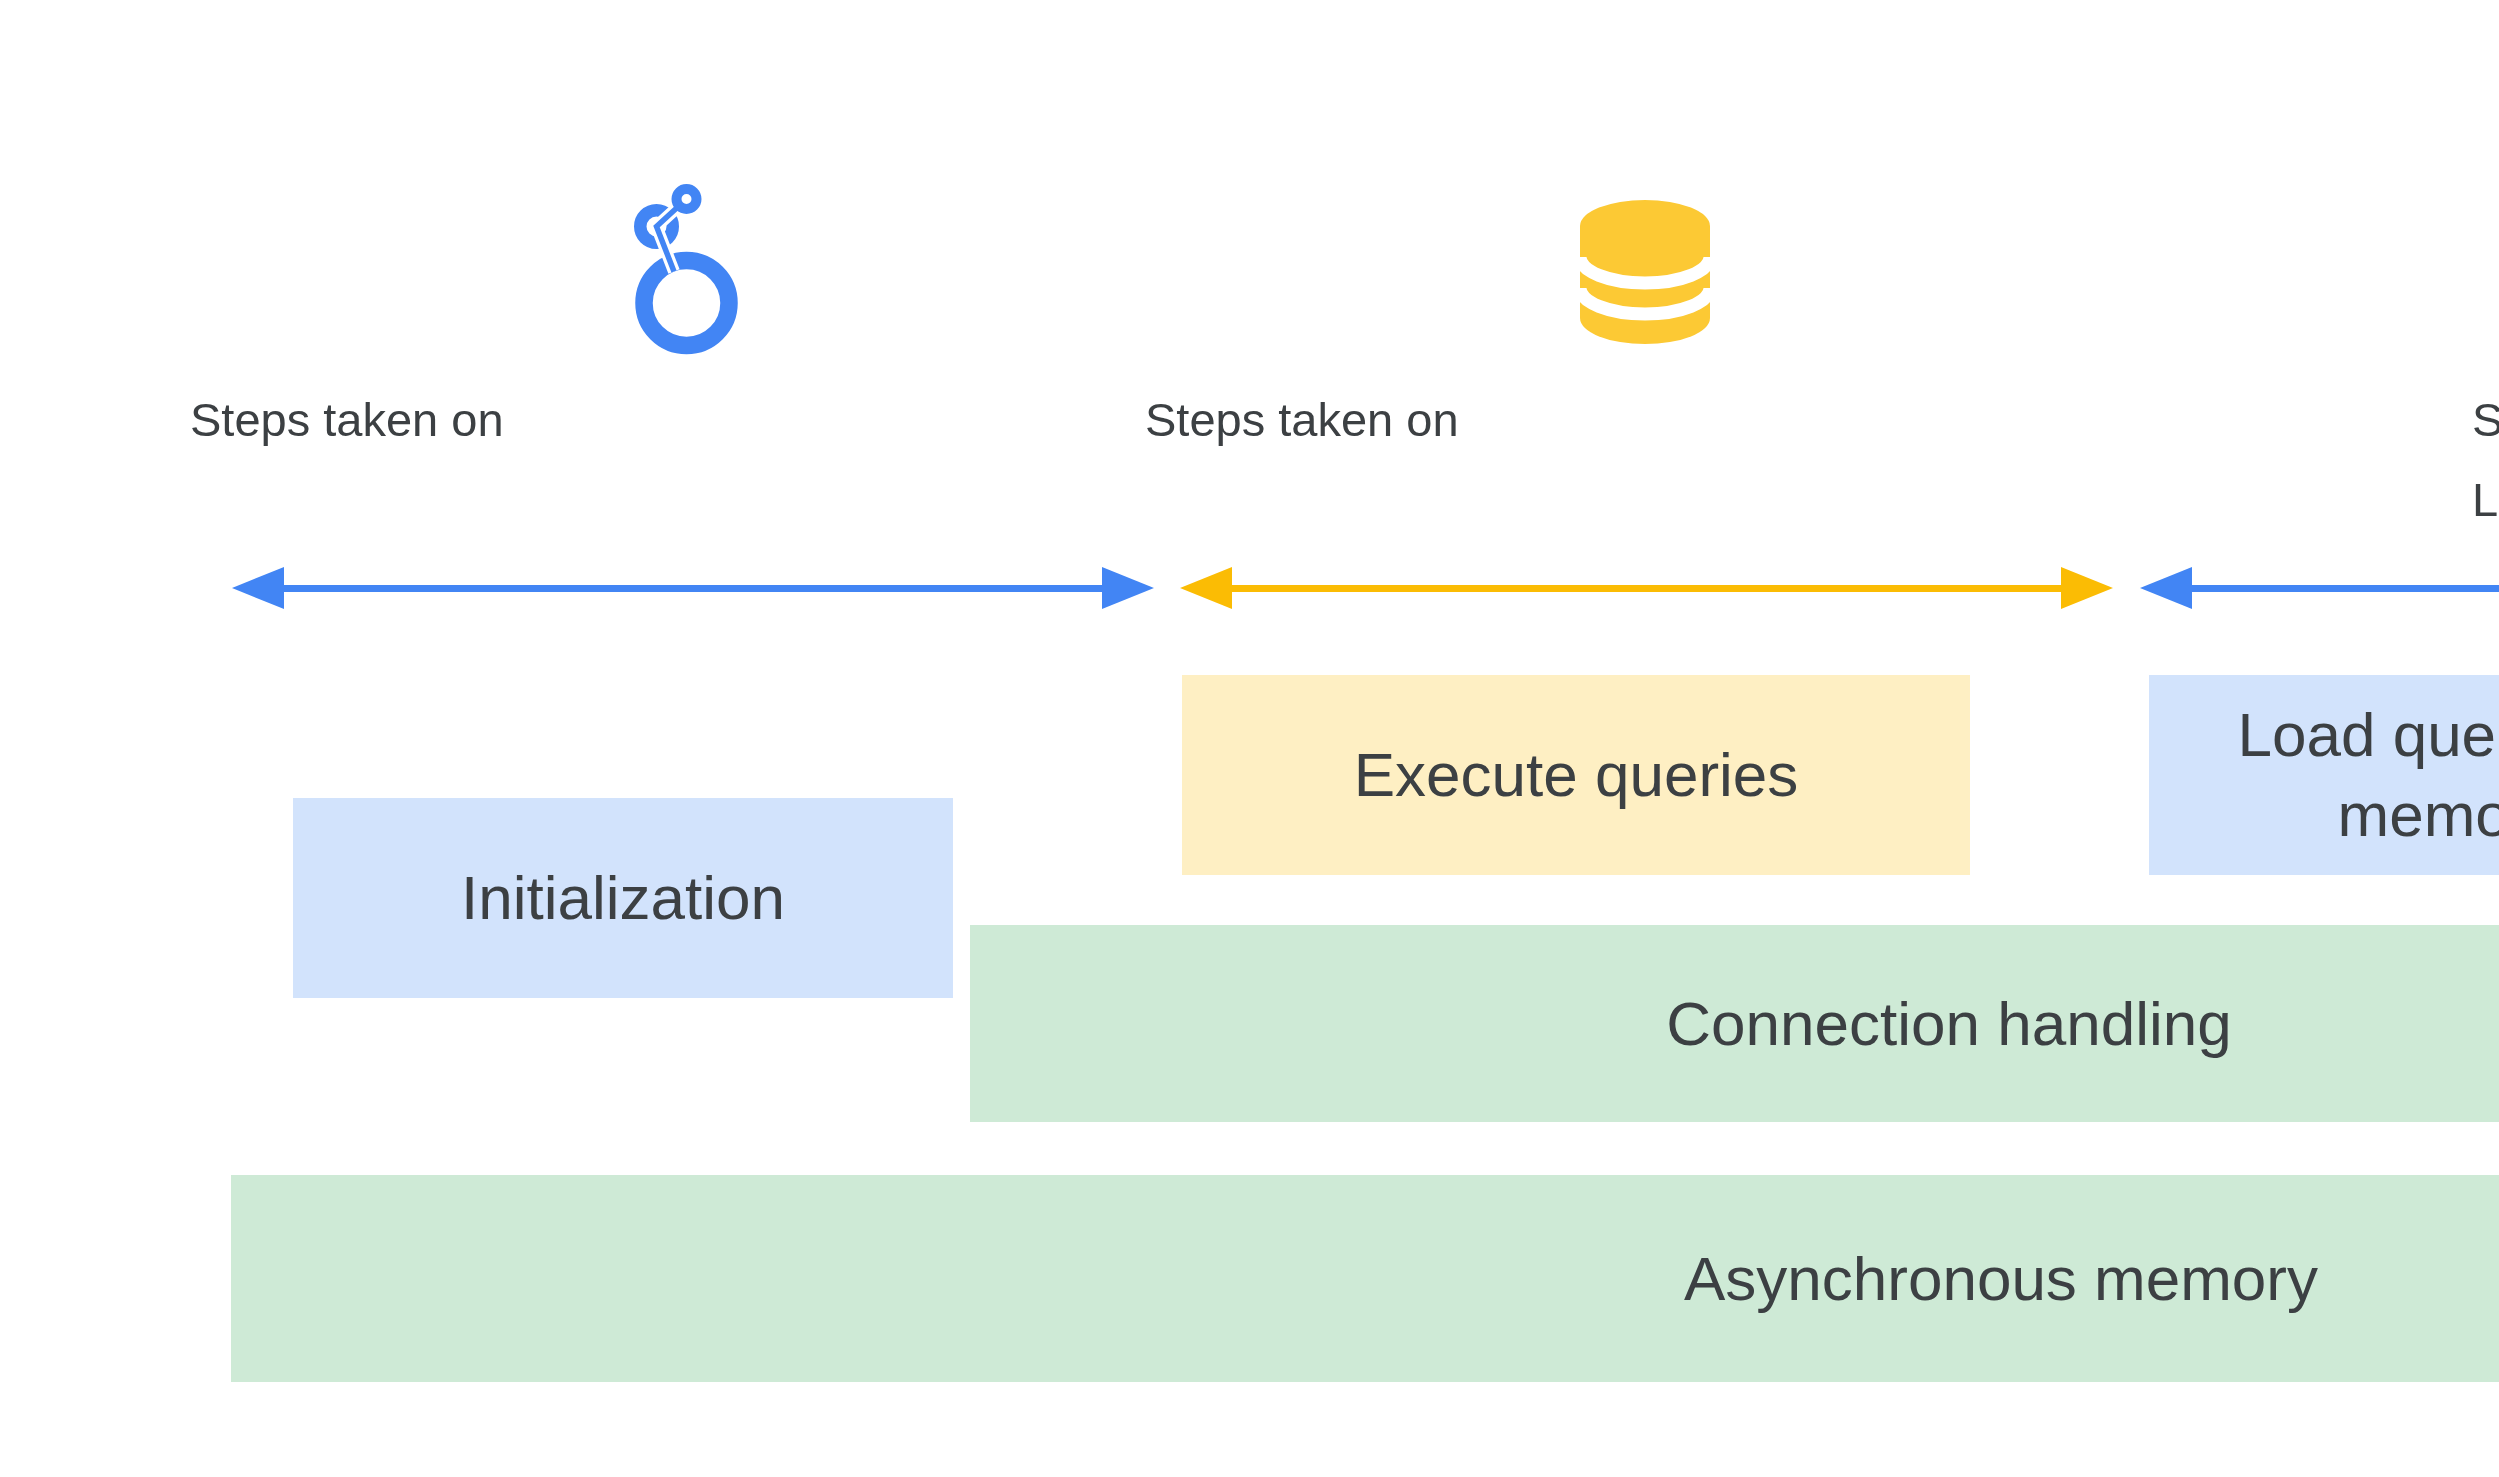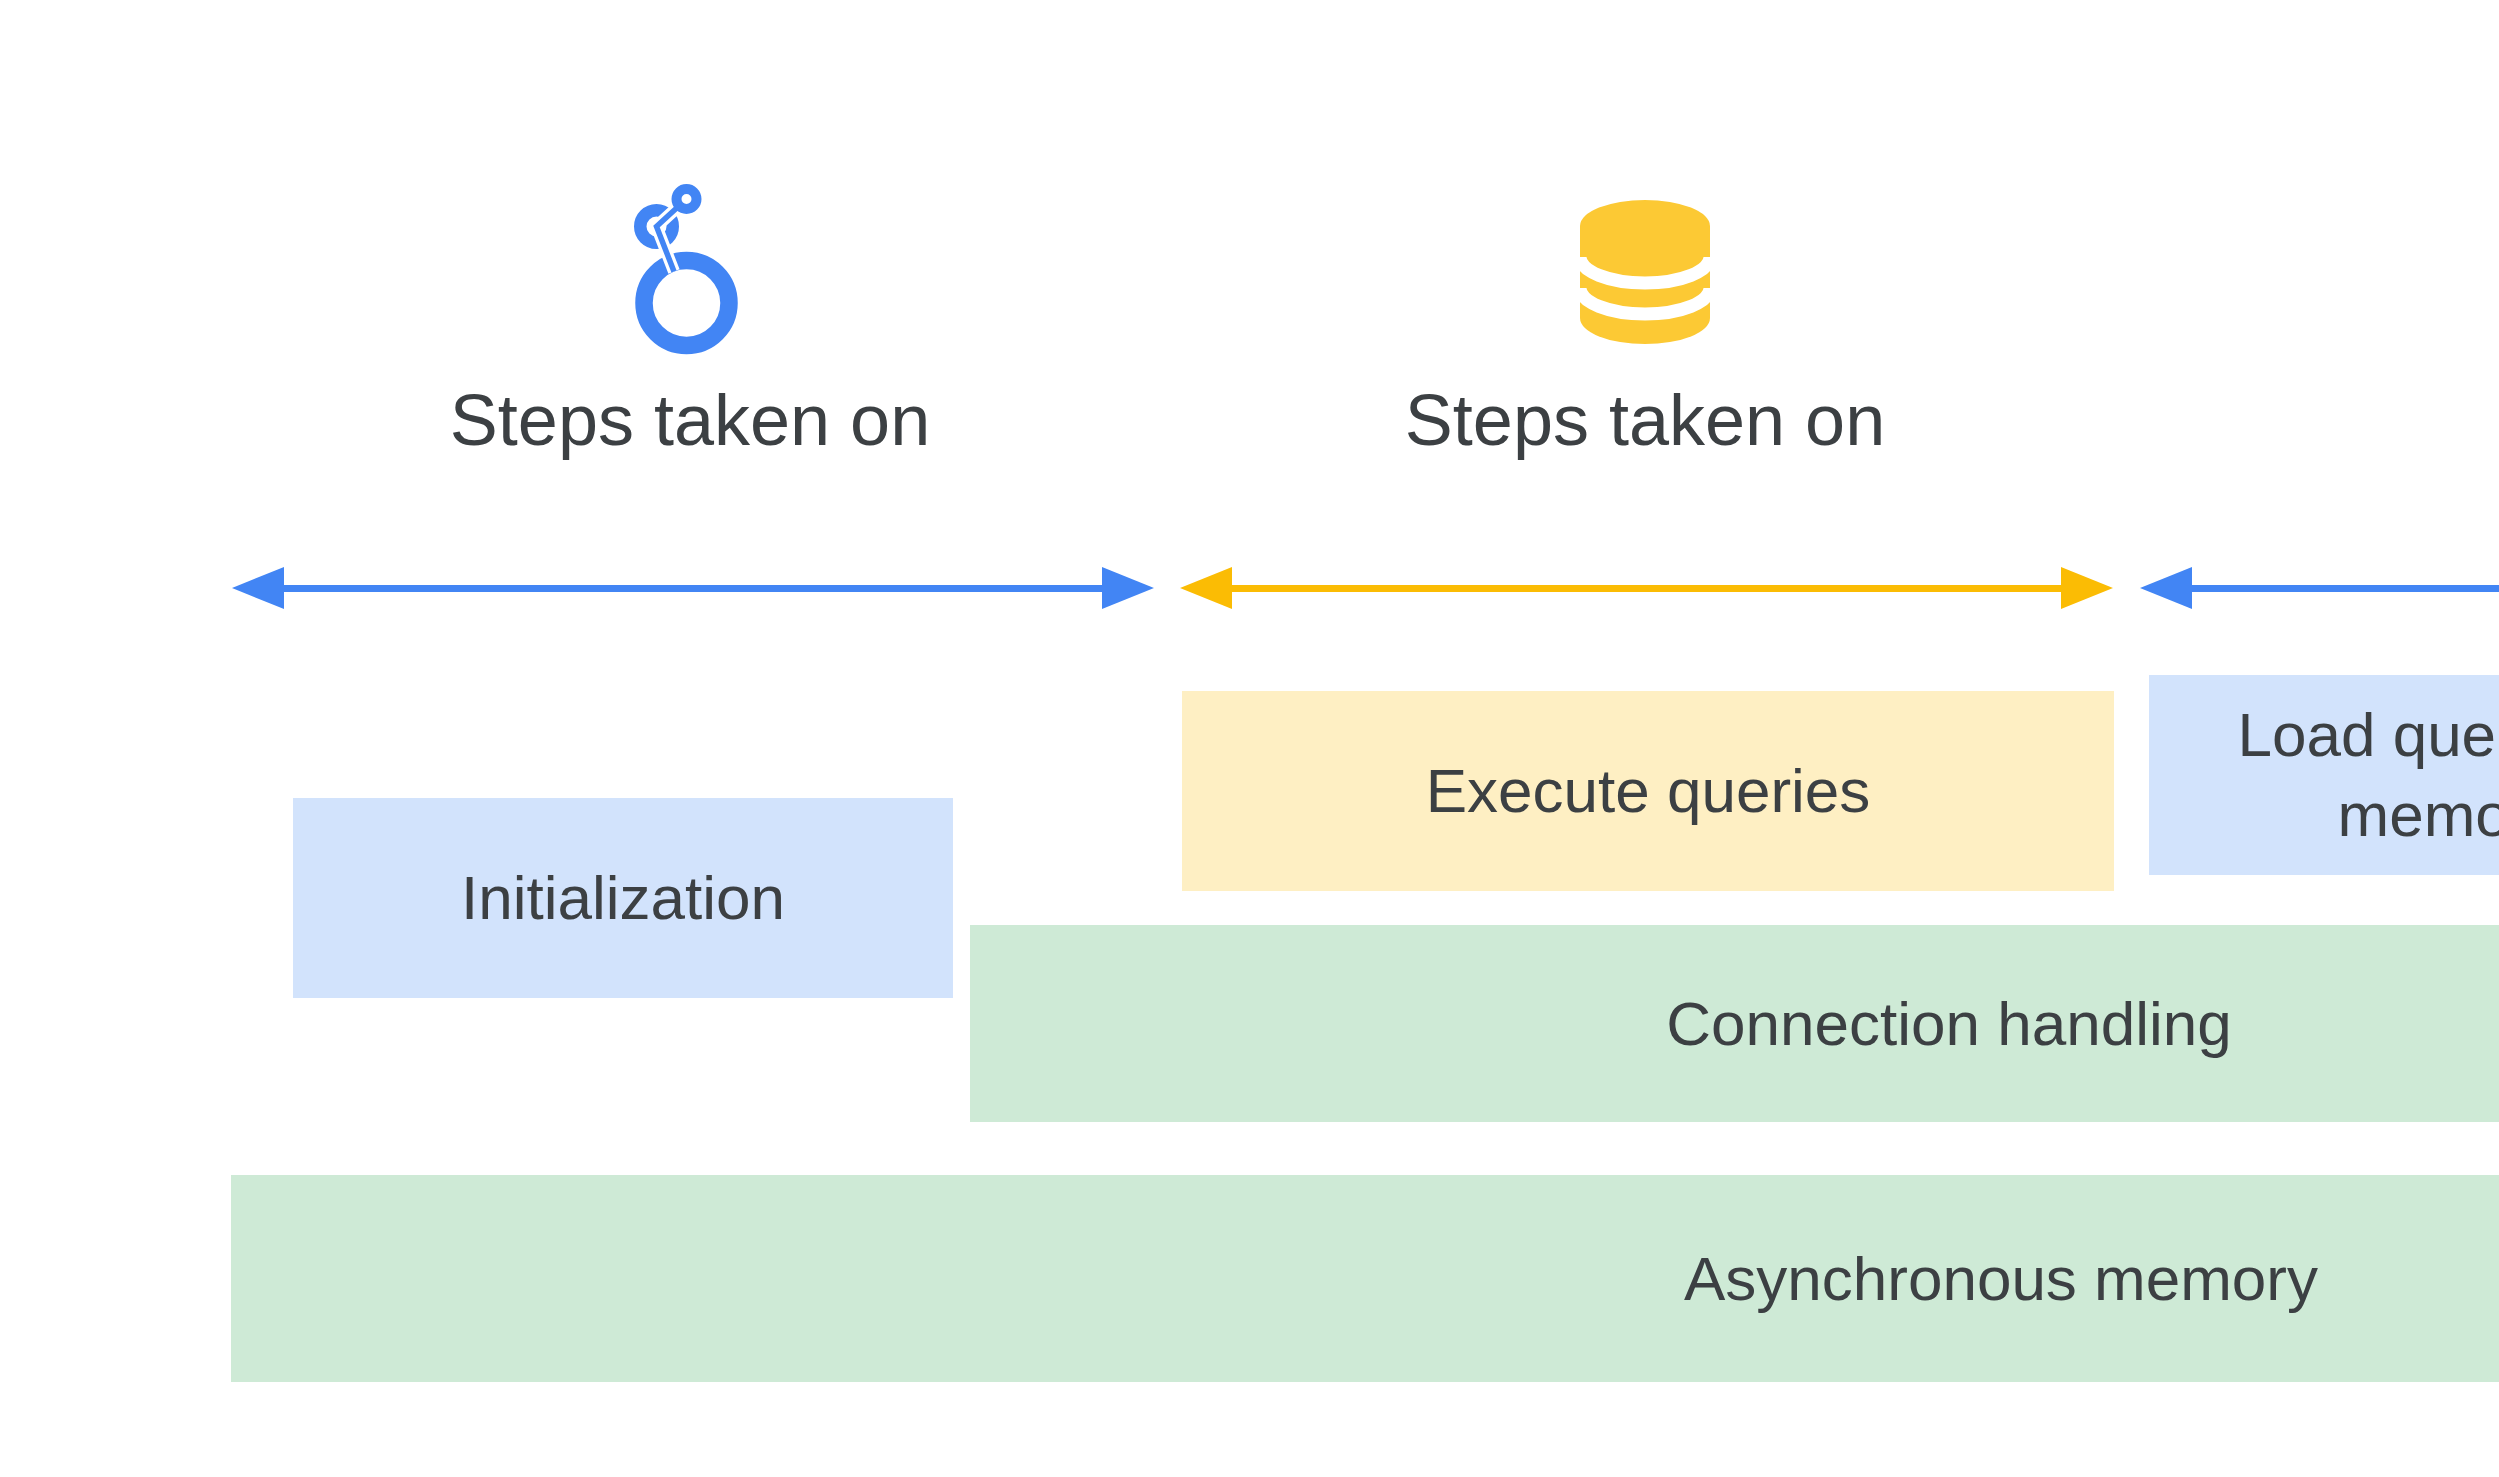--- a/index.html
+++ b/index.html
@@ -9,22 +9,21 @@
     background:#ffffff;
     overflow:hidden;
     font-family:"Liberation Sans","DejaVu Sans",sans-serif;
     color:#3C4043;
   }
   .abs{position:absolute;}
 
   
   .sec-label{
     width:1000px;
-    text-align:center;
-    font-size:72px;
+    font-size:47px;
     line-height:80px;
     color:#3C4043;
   }
 
   
   .arrow{height:42px;}
   .arrow .aline{position:absolute;top:17.5px;left:26px;right:26px;height:7px;}
   .arrow .head{position:absolute;top:0;width:0;height:0;
     border-top:21px solid transparent;border-bottom:21px solid transparent;}
   .arrow .head-l{left:0;}
@@ -98,21 +97,21 @@
     <span class="aline"></span>
     <span class="head head-r"></span>
   </div>
 
   <div class="abs arrow blue" style="left:2140px;top:567px;width:1620px;">
     <span class="head head-l"></span>
     <span class="aline"></span>
 
   </div>
 
-  <div class="abs box lightyellow" style="left:1182px;top:675px;width:932px;height:200px;margin-top:16px;">
+  <div class="abs box lightyellow" style="left:1182px;top:675px;width:788px;height:200px;">
     <span>Execute queries</span>
   </div>
 
   <div class="abs box lightblue" style="left:2149px;top:675px;width:601px;height:200px;">
     <span>Load queries in</span>
     <span>memory</span>
   </div>
 
   <div class="abs box lightblue" style="left:293px;top:798px;width:660px;height:200px;">
     <span>Initialization</span>

